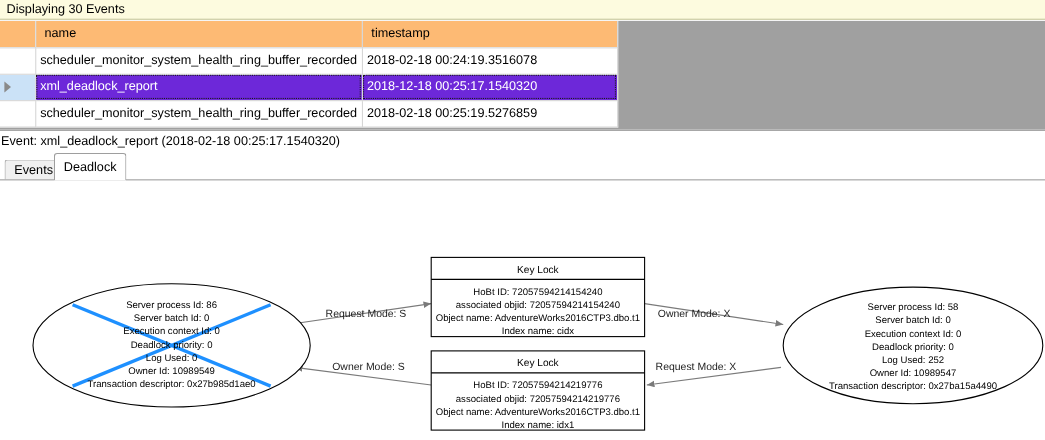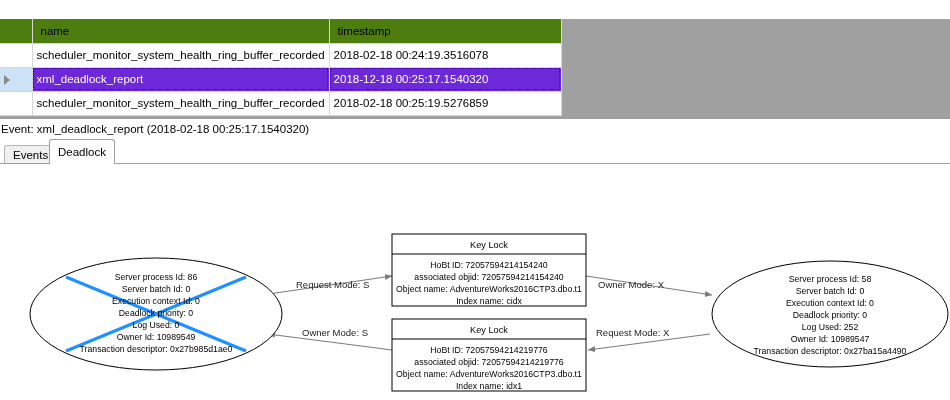--- a/index.html
+++ b/index.html
@@ -50,21 +50,21 @@
     padding: 0 4px;
     height: 24px;
     font-weight: normal;
     text-align: left;
     white-space: nowrap;
     overflow: hidden;
     background: #ffffff;
     box-sizing: border-box;
   }
   table.grid tr.header td {
-    background: #4d7c0f;
+    background: #fdba74;
     border-bottom: 1px solid #d6d6d6;
     color: #000;
     padding-left: 8px;
   }
   td.rowhdr {
     width: 32px;
     min-width: 32px;
     background: #ffffff;
     border-right: 1px solid #d6d6d6;
     text-align: center;
@@ -179,20 +179,21 @@
   }
   .lockline { stroke: #000000; stroke-width: 1; }
   .edgeline { stroke: #7a7a7a; stroke-width: 1; fill: none; }
   .edgehead { fill: #7a7a7a; }
 </style>
 </head>
 <body>
 
 <div id="app">
 
+  <div class="banner">Displaying 30 Events</div>
 
   <div class="grid-area">
     <table class="grid">
       <tbody>
           <tr class="header">
         <td class="rowhdr"></td>
         <td class="col-name">name</td>
         <td class="col-time">timestamp</td>
       </tr>
       <tr>

